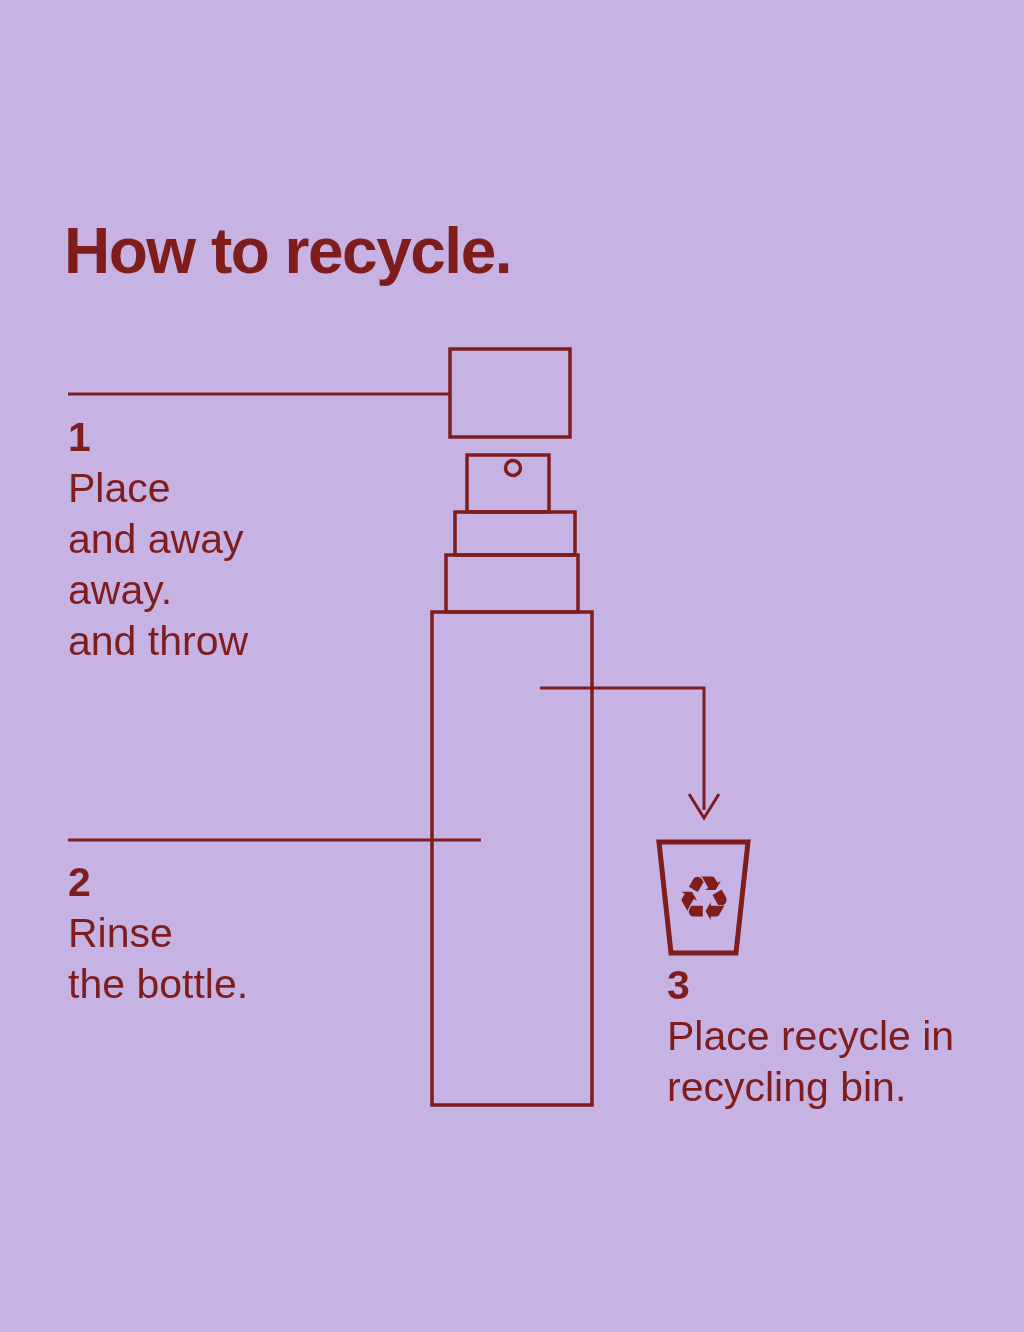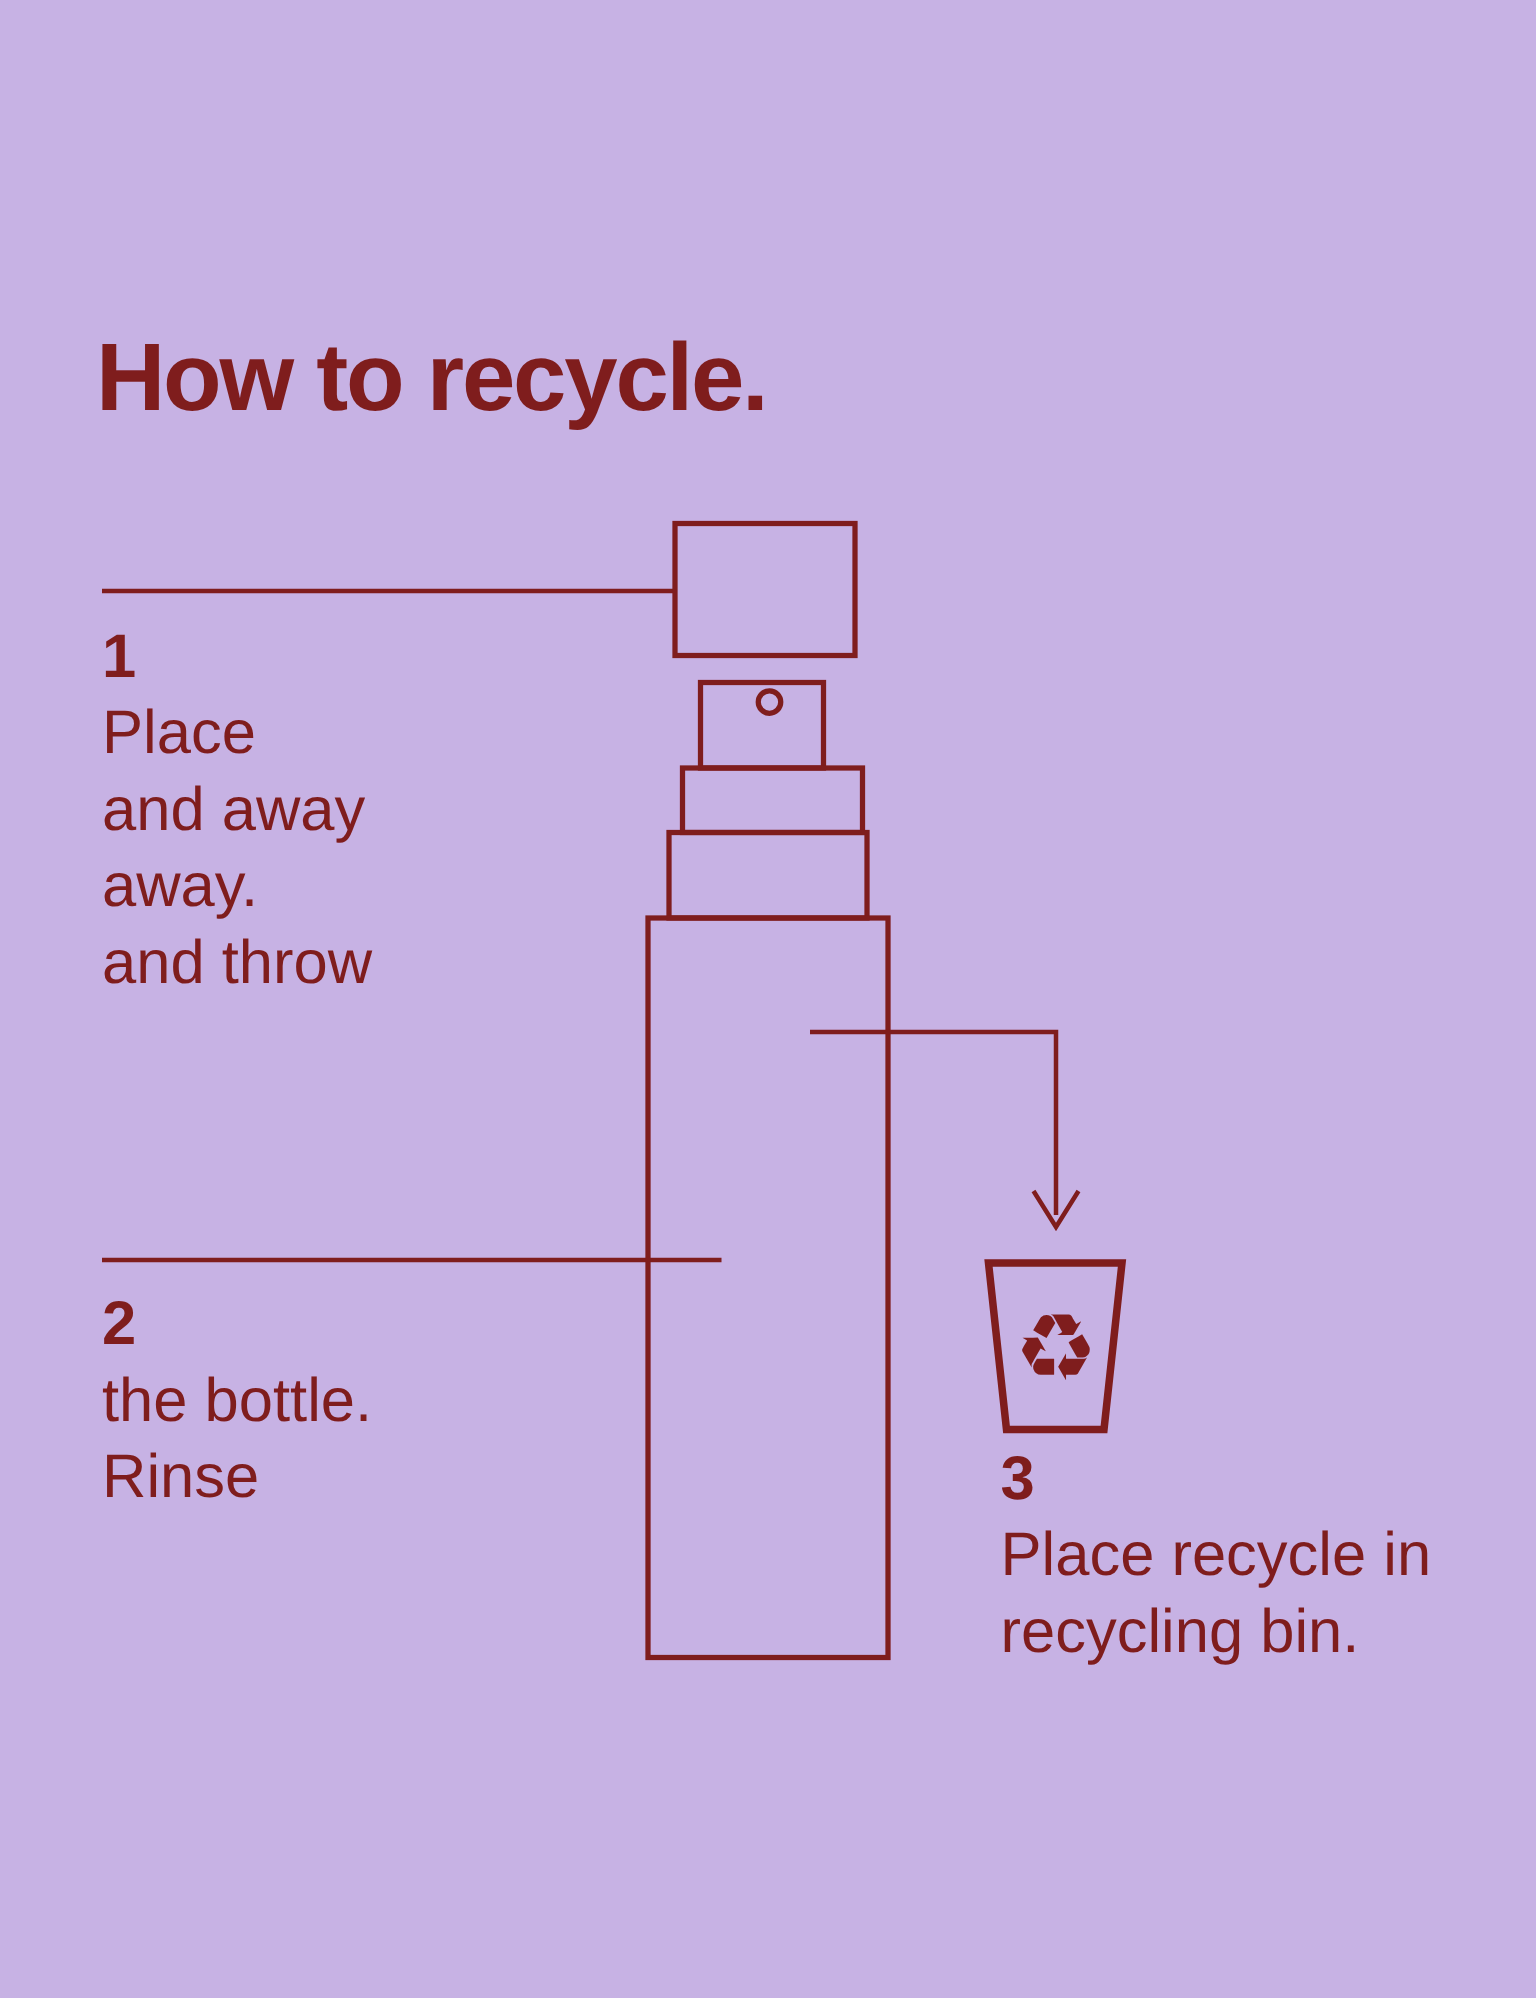--- a/index.html
+++ b/index.html
@@ -83,22 +83,22 @@
   <div class="step step-1">
     <span class="num">1</span>
     <span class="line">Place</span>
     <span class="line">and away</span>
     <span class="line">away.</span>
     <span class="line">and throw</span>
   </div>
 
   <div class="step step-2">
     <span class="num">2</span>
+    <span class="line">Rinse</span>
     <span class="line">the bottle.</span>
-    <span class="line">Rinse</span>
   </div>
 
   <div class="step step-3">
     <span class="num">3</span>
     <span class="line">Place recycle in</span>
     <span class="line">recycling bin.</span>
   </div>
 
 </div>
 

